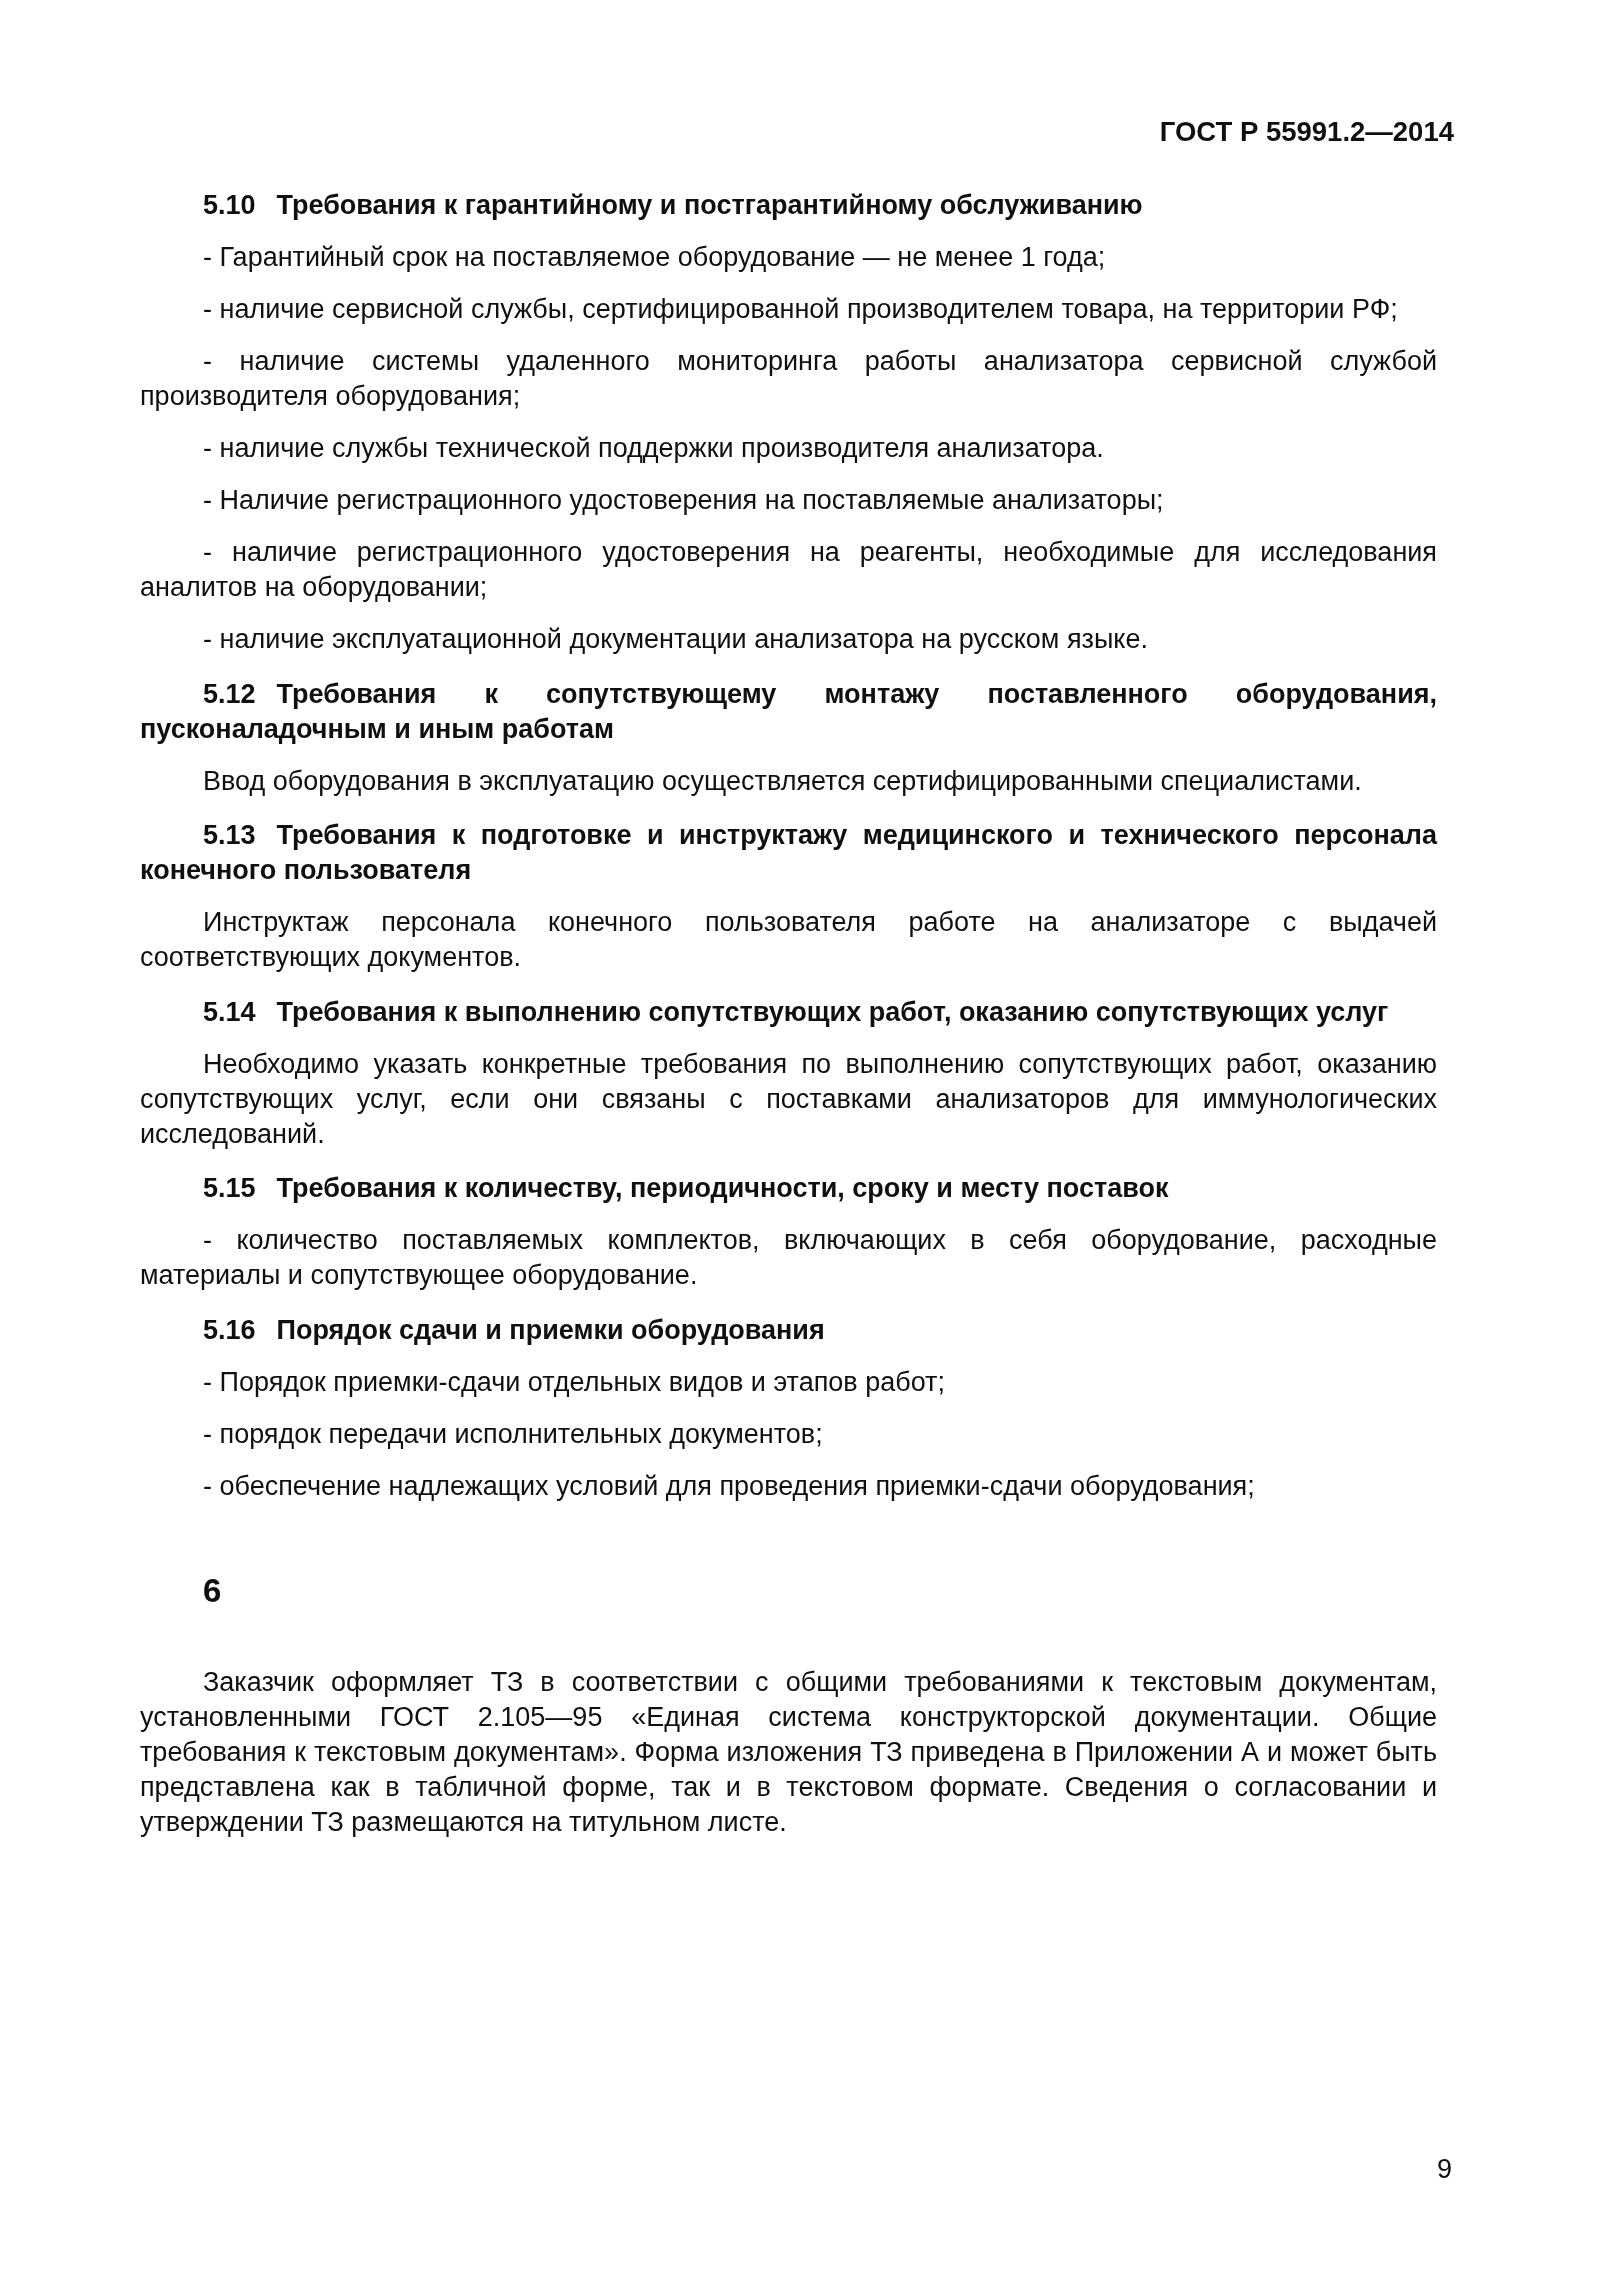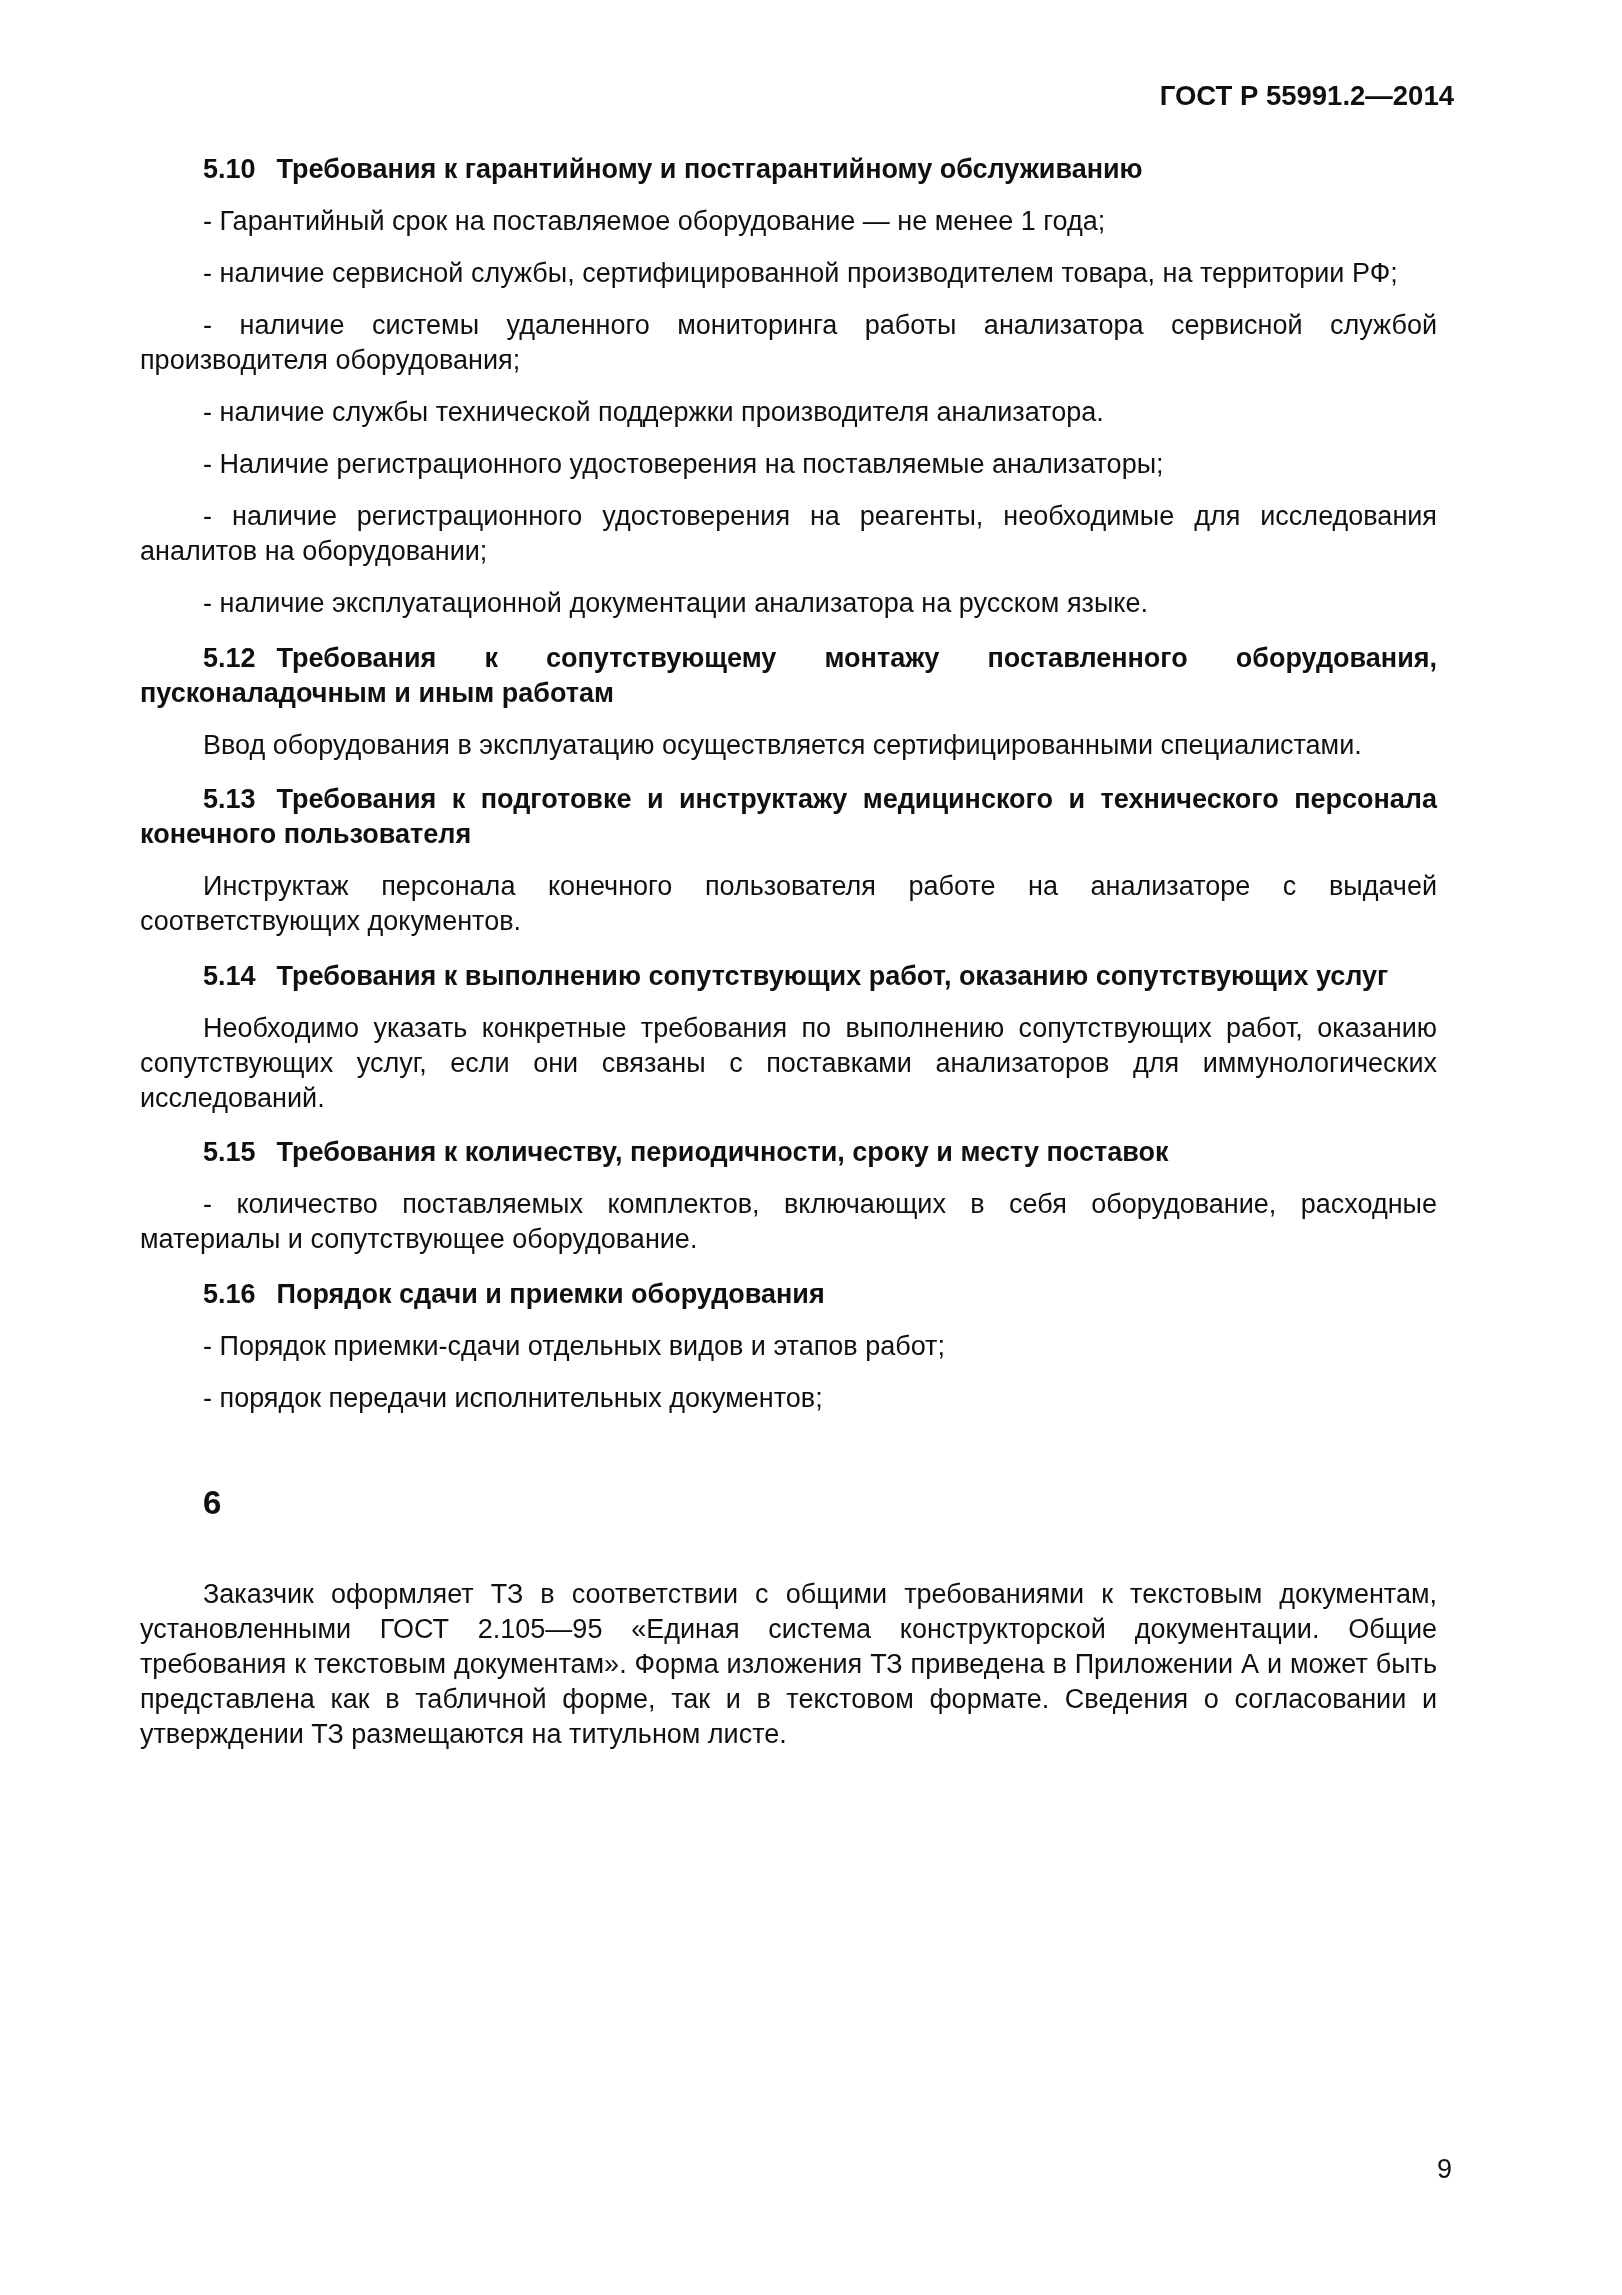--- a/index.html
+++ b/index.html
@@ -11,21 +11,21 @@
   }
   .page {
     position: relative;
     width: 1623px;
     height: 2295px;
     background: #ffffff;
     color: #101010;
     overflow: hidden;
   }
   .inner {
-    padding: 80px 169px 0 123px;
+    padding: 116px 169px 0 123px;
   }
   .running-header {
     text-align: right;
     font-weight: bold;
     font-size: 27.5px;
     line-height: 31px;
   }
   .content {
     margin-top: 41px;
     font-size: 27px;
@@ -91,20 +91,21 @@
 
       <p class="h"><span class="hnum">5.14</span><span>Требования к выполнению сопутствующих работ, оказанию сопутствующих услуг</span></p>
       <p class="para">Необходимо указать конкретные требования по выполнению сопутствующих работ, оказанию сопутствующих услуг, если они связаны с поставками анализаторов для иммунологических исследований.</p>
 
       <p class="h"><span class="hnum">5.15</span><span>Требования к количеству, периодичности, сроку и месту поставок</span></p>
       <p class="li"><span class="dash">-</span> <span>количество поставляемых комплектов, включающих в себя оборудование, расходные материалы и сопутствующее оборудование.</span></p>
 
       <p class="h"><span class="hnum">5.16</span><span>Порядок сдачи и приемки оборудования</span></p>
       <p class="li"><span class="dash">-</span> <span>Порядок приемки-сдачи отдельных видов и этапов работ;</span></p>
       <p class="li"><span class="dash">-</span> <span>порядок передачи исполнительных документов;</span></p>
+      <p class="li"><span class="dash">-</span> <span>обеспечение надлежащих условий для проведения приемки-сдачи оборудования;</span></p>
 
       <p class="chapter-heading">
         <span class="ch-num">6</span>
       </p>
       <p class="para">Заказчик оформляет ТЗ в соответствии с общими требованиями к текстовым документам, установленными ГОСТ 2.105—95 «Единая система конструкторской документации. Общие требования к текстовым документам». Форма изложения ТЗ приведена в Приложении А и может быть представлена как в табличной форме, так и в текстовом формате. Сведения о согласовании и утверждении ТЗ размещаются на титульном листе.</p>
 
     </div>
   </div>
 
   <div class="page-number">9</div>

